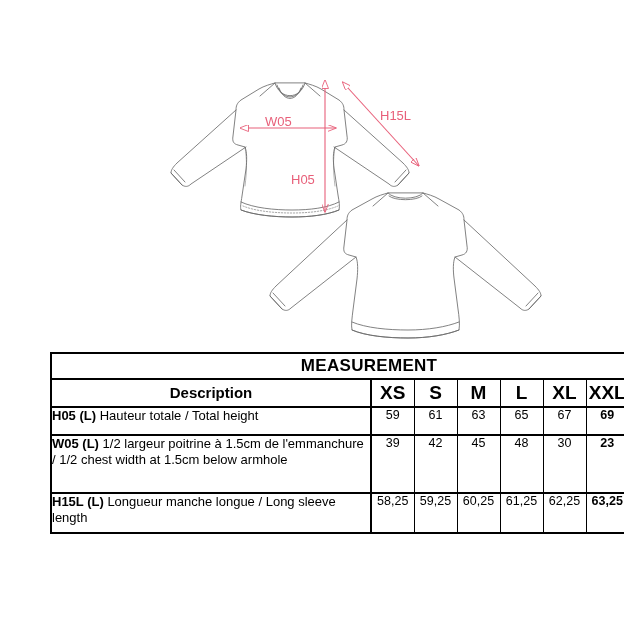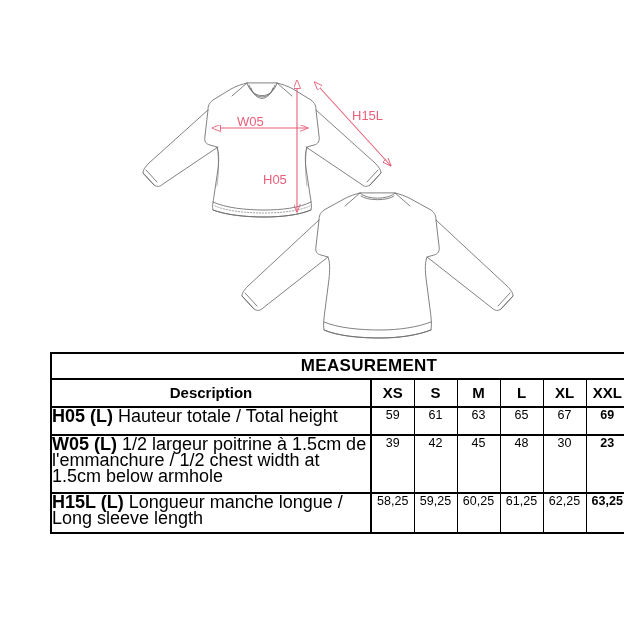--- a/index.html
+++ b/index.html
@@ -5,21 +5,21 @@
   html,body{margin:0;padding:0;}
   body{
     width:624px;height:624px;background:#ffffff;
     font-family:"Liberation Sans", sans-serif;
     -webkit-font-smoothing:antialiased;
     overflow:hidden;position:relative;
   }
   #page{position:relative;width:624px;height:624px;}
 
   
-  #sketch-area{position:absolute;left:8px;top:0;width:512px;height:348px;}
+  #sketch-area{position:absolute;left:0;top:0;width:512px;height:348px;padding-left:36px;}
   #sketch-area svg{display:block;}
 
   
   #table-wrap{
     position:absolute;left:14px;top:352px;width:596px;padding-left:36px;
   }
   table.meas{
     border-collapse:collapse;
     table-layout:fixed;
     width:596px;
@@ -48,32 +48,32 @@
     font-size:15px;
     font-weight:bold;
     height:26px;
     line-height:26px;
     border-bottom:2px solid #000 !important;
     border-right:2px solid #000 !important;
     margin-top:28px;
   }
   .size-head{
     text-align:center;
-    font-size:15px;
+    font-size:19px;
     font-weight:bold;
     height:26px;
     line-height:26px;
     border-bottom:2px solid #000 !important;
   }
   .size-head.last-size{ border-right:2px solid #000 !important; }
   .blank-head{
     border-bottom:2px solid #000 !important;
   }
   td.desc-cell{
-    font-size:18px;
+    font-size:13px;
     line-height:16px;
     padding:2px 0 3px 3px;
     border-right:2px solid #000 !important;
     border-bottom:2px solid #000 !important;
   }
   td.desc-cell .code{ font-weight:bold; }
   td.val-cell{
     text-align:center;
     font-size:12.5px;
     line-height:14px;

